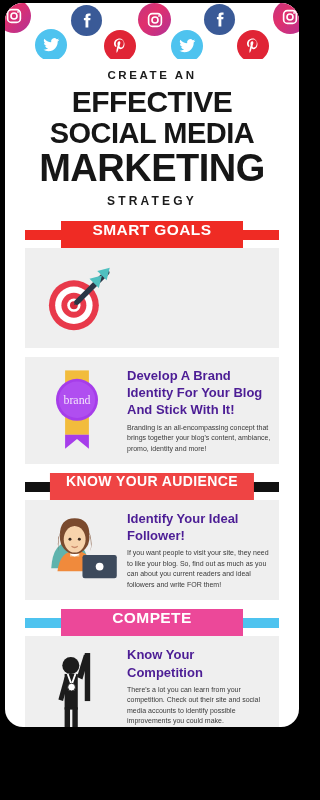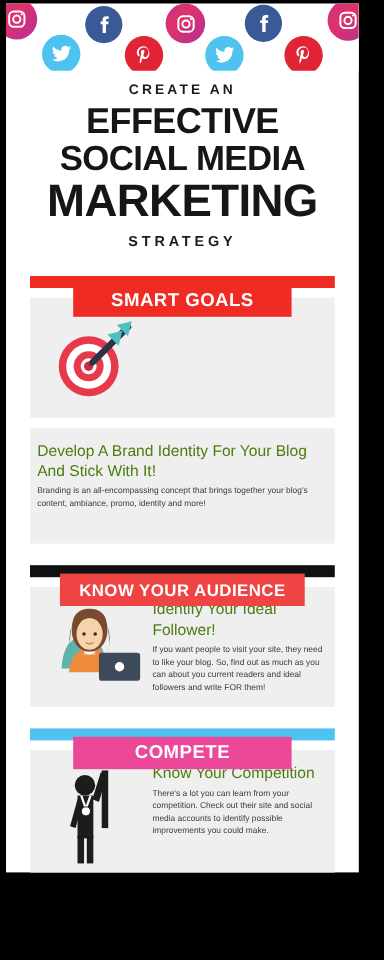--- a/index.html
+++ b/index.html
@@ -1,18 +1,18 @@
 <!DOCTYPE html>
 <html><head>
 <meta charset="utf-8">
 <style>
   html,body{margin:0;padding:0;background:#000;}
   body{width:303px;height:800px;overflow:hidden;font-family:"Liberation Sans",sans-serif;}
   .canvas{position:relative;width:303px;height:800px;background:#000;}
-  .page{position:absolute;left:5px;top:3px;width:294px;height:724px;background:#ffffff;overflow:hidden;}
+  .page{position:absolute;left:5px;top:3px;width:294px;height:724px;background:#ffffff;overflow:hidden;border-radius:18px;}
 
   
   .social-strip{position:relative;width:294px;height:56px;background:#fff;overflow:hidden;}
   .sicon{position:absolute;border-radius:50%;display:flex;align-items:center;justify-content:center;color:#fff;}
   .sicon svg{display:block;}
   .ig{background:linear-gradient(135deg,#c13584 0%,#e1306c 40%,#b33197 100%);}
   .fb{background:#3a5a97;}
   .tw{background:#4ec3ef;}
   .pin{background:#e02435;}
 
@@ -22,29 +22,29 @@
   .big{font-weight:900;color:#161616;line-height:0.97;letter-spacing:-0.5px;margin:0;}
   .big.l1{font-size:30px;}
   .big.l2{font-size:29px;margin-top:3px;}
   .big.l3{font-size:38px;margin-top:3px;}
   .subkicker{font-size:12px;letter-spacing:3.2px;color:#1c1c1c;font-weight:700;margin:7px 0 0;}
 
   
   .section{position:relative;margin-top:9px;}
   .banner{position:relative;height:27px;}
   .banner .bar{position:absolute;left:20px;right:20px;top:9px;height:10px;}
-  .banner .block{position:absolute;left:50%;transform:translateX(-50%);top:16px;height:27px;min-width:150px;padding:0 16px;display:flex;align-items:center;justify-content:center;}
+  .banner .block{position:absolute;left:50%;transform:translateX(-50%);top:0;height:27px;min-width:150px;padding:0 16px;display:flex;align-items:flex-start;justify-content:center;}
   .banner .block span{font-size:15.5px;font-weight:900;color:#fff;letter-spacing:0.4px;white-space:nowrap;}
   .banner.small .block span{font-size:14px;}
 
   .panel{background:#efefef;margin:0 20px;min-height:96px;display:flex;align-items:flex-start;padding:8px 6px 10px 4px;box-sizing:border-box;}
   .art{width:96px;flex:0 0 96px;display:flex;align-items:flex-start;justify-content:center;padding-top:4px;}
   .copy{flex:1;padding-left:2px;padding-top:2px;}
 
-  .hdg{font-size:13px;line-height:1.32;color:#4d7c0f;margin:0 0 4px;font-weight:400;}
+  .hdg{font-size:13px;line-height:1.32;color:#4c1d95;margin:0 0 4px;font-weight:700;}
   .smartlist{font-size:11.5px;line-height:1.42;color:#2b2b2b;margin:0;}
   .smartlist div{white-space:nowrap;}
   .body{font-size:7px;line-height:1.5;color:#3a3a3a;margin:0;}
 </style>
 </head>
 <body>
 
 <div class="canvas">
  <div class="page">
 
@@ -129,20 +129,29 @@
           <path d="M46 58 L57 52 L52 47 Z" fill="#2a3646"></path>
           <path d="M76 14 L92 10 L88 26 Z" fill="#4fc0c0"></path>
           <path d="M66 24 L82 20 L78 36 Z" fill="#4fc0c0"></path>
         </svg>
       </div>
     </div>
   </div>
 
   <div class="section">
     <div class="panel">
+      <div class="art">
+        <svg width="70" height="84" viewBox="0 0 100 120">
+          <rect x="33" y="2" width="34" height="92" fill="#f2bc3c"></rect>
+          <path d="M33 94 L33 114 L50 100 L67 114 L67 94 Z" fill="#a63dea"></path>
+          <circle cx="50" cy="44" r="30" fill="#a63dea"></circle>
+          <circle cx="50" cy="44" r="26" fill="#b04ef0"></circle>
+          <text x="50" y="50" text-anchor="middle" font-family="Liberation Serif, serif" font-size="17" fill="#f3e4fb">brand</text>
+        </svg>
+      </div>
       <div class="copy">
         <p class="hdg">Develop A Brand Identity For Your Blog And Stick With It!</p>
         <p class="body">Branding is an all-encompassing concept that brings together your blog's content, ambiance, promo, identity and more!</p>
       </div>
     </div>
   </div>
 
   <div class="section">
     <div class="banner small">
       <div class="bar" style="background:#111111;"></div>

